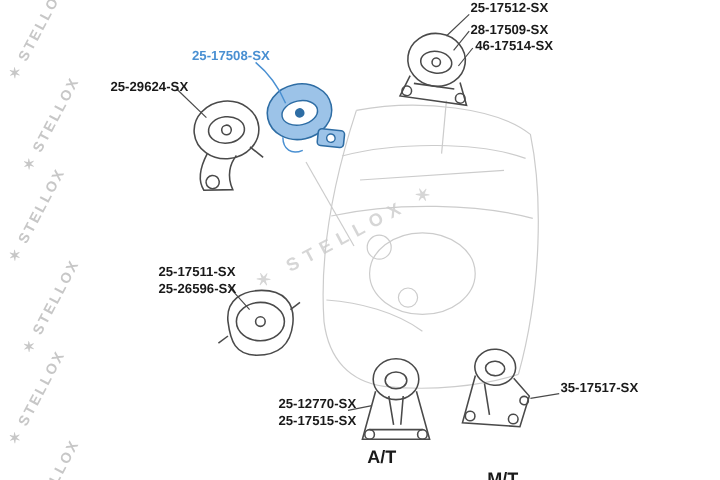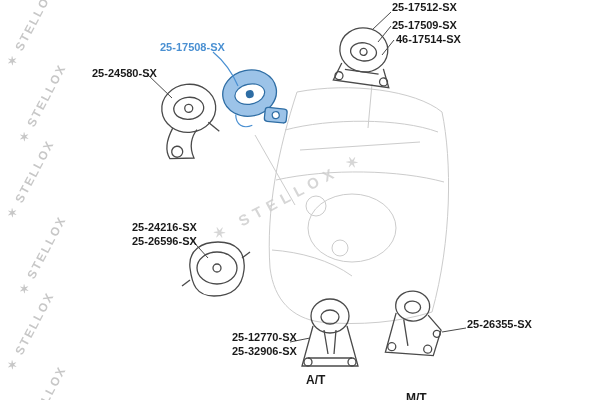--- a/index.html
+++ b/index.html
@@ -7,21 +7,21 @@
     position:relative;width:600px;height:400px;background:#ffffff;
     overflow:hidden;font-family:"Liberation Sans",sans-serif;
   }
   
   .part-label{
     position:absolute;font-size:11px;font-weight:700;color:var(--label,#1a1a1a);
     white-space:nowrap;line-height:1;letter-spacing:0;cursor:default;
   }
   .part-label.highlight{color:var(--highlight,#4a90d2);text-align:right;}
   .trans-label{
-    position:absolute;font-size:12px;font-weight:700;color:var(--label,#1a1a1a);
+    position:absolute;font-size:15px;font-weight:700;color:var(--label,#1a1a1a);
     white-space:nowrap;line-height:1;
   }
   
   .wm{
     position:absolute;white-space:nowrap;font-weight:700;
     color:var(--watermark,#9a9a9a);opacity:.55;pointer-events:none;
     transform-origin:0 0;
   }
   .wm-left{font-size:12px;letter-spacing:2px;transform:rotate(-62deg);}
   .wm-center{font-size:15px;letter-spacing:6px;transform:rotate(-28deg);opacity:.4;}
@@ -128,26 +128,26 @@
       <path d="M394,40 L382,55"></path>
       <path d="M147,74 L172,98"></path>
       <path d="M190,238 L208,258"></path>
       <path d="M290,342 L310,338"></path>
       <path d="M466,328 L442,332"></path>
     </g>
     <path class="leader-blue" d="M213,52 C225,62 232,72 238,86"></path>
   </svg>
 
   <div class="part-label" style="left:392px;top:2px">25-17512-SX</div>
-  <div class="part-label" style="left:392px;top:20px">25-17509-SX</div>
+  <div class="part-label" style="left:392px;top:20px">28-17509-SX</div>
   <div class="part-label" style="left:396px;top:34px">46-17514-SX</div>
   <div class="part-label highlight" style="left:160px;top:42px">25-17508-SX</div>
-  <div class="part-label" style="left:92px;top:68px">25-24580-SX</div>
-  <div class="part-label" style="left:132px;top:222px">25-24216-SX</div>
+  <div class="part-label" style="left:92px;top:68px">25-29624-SX</div>
+  <div class="part-label" style="left:132px;top:222px">25-17511-SX</div>
   <div class="part-label" style="left:132px;top:236px">25-26596-SX</div>
   <div class="part-label" style="left:232px;top:332px">25-12770-SX</div>
-  <div class="part-label" style="left:232px;top:346px">25-32906-SX</div>
-  <div class="part-label" style="left:467px;top:319px">25-26355-SX</div>
+  <div class="part-label" style="left:232px;top:346px">25-17515-SX</div>
+  <div class="part-label" style="left:467px;top:319px">35-17517-SX</div>
 
   <div class="trans-label" style="left:306px;top:374px">A/T</div>
   <div class="trans-label" style="left:406px;top:392px">M/T</div>
 
 </div>
 
 </body></html>

